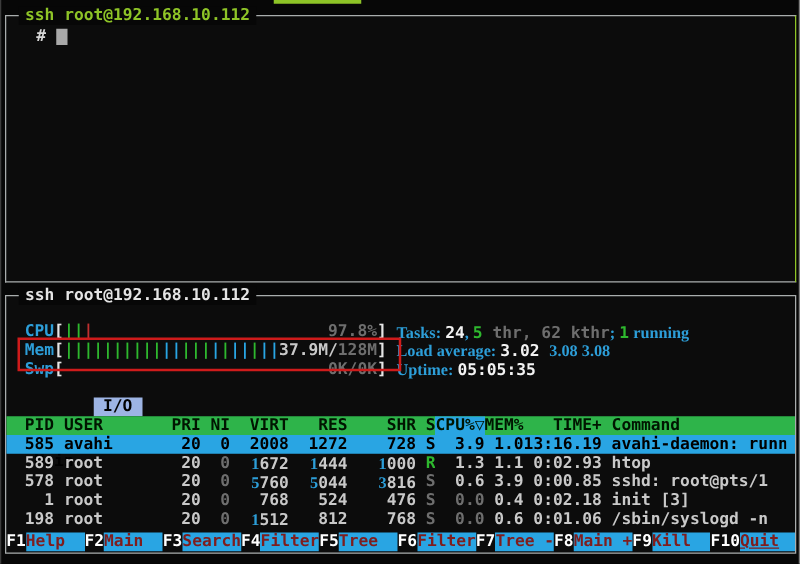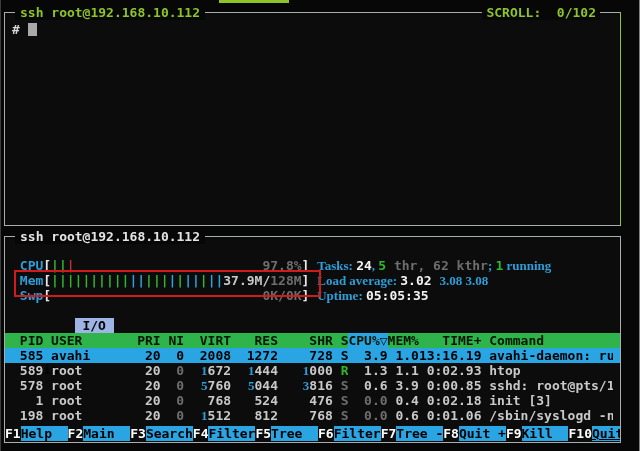--- a/index.html
+++ b/index.html
@@ -2,22 +2,22 @@
 <html style="--term_green: #8ec427; --border_gray: #a9adad; --cyan: #2d9ed8; --text: #c9c9c9; --bold: #f2f2f2; --dim: #6e6e6e; --green: #2eb82e; --selbg: #29a5e3; --hdrbg: #2eb44a; --tabio: #9db4e4; --red: #cf1b1b;"><head>
 <meta charset="utf-8">
 <style>
   html,body{margin:0;padding:0;background:#000;}
   body{width:640px;height:451px;overflow:hidden;position:relative;
        font-family:"DejaVu Sans Mono",monospace;font-size:13px;line-height:15px;font-weight:700;}
   .screen{position:absolute;inset:0;background:#070707;box-sizing:border-box;
           border-left:1px solid #3c3c3c;border-right:1px solid #7e7e7e;}
   .top-strip{position:absolute;left:218px;top:0;width:70px;height:3px;background:var(--term_green);}
 
-  .pane{position:absolute;left:3px;right:18px;background:#0c0c0c;
-        border:1px solid var(--border_gray);box-sizing:border-box;}
+  .pane{position:absolute;left:3px;right:2px;background:#0c0c0c;
+        border:1px solid var(--border_gray);box-sizing:border-box;padding-left:17px;}
   .pane-top{top:12px;height:214px;border-right-color:var(--term_green);}
   .pane-bottom{top:236px;height:207px;}
   .pane-title{position:absolute;top:-8px;left:10px;background:#070707;padding:0 5px;white-space:pre;}
   .pane-title.green{color:var(--term_green);}
   .pane-title.white{color:#e4e4e4;}
   .scroll{position:absolute;top:-8px;right:20px;background:#070707;padding:0 4px;
           color:var(--term_green);white-space:pre;}
 
   .prompt-line{margin-top:9px;padding-left:7px;color:#d6d6d6;display:flex;align-items:center;}
   .cursor{display:inline-block;width:9px;height:13px;background:#a9a9a9;margin-left:1ch;}
@@ -47,35 +47,34 @@
   .prow.selected{background:var(--selbg);}
   .prow.selected span{color:#000 !important;}
 
   .sw{color:var(--text);} .sB{color:var(--bold);} .sc{color:var(--cyan);font-family:Liberation Serif, serif;}
   .sg{color:var(--green);} .sd{color:var(--dim);}
 
   .fkeys{margin:auto -7px 1px -7px;display:flex;height:15px;}
   .fkey{display:flex;}
   .fkey:last-child{flex:1;align-items:flex-end;}
   .fkkey{color:#fff;white-space:pre;}
-  .fklabel{background:var(--selbg);color:#000000;width:6ch;white-space:pre;overflow:hidden;}
+  .fklabel{background:var(--selbg);color:#7f1d1d;width:6ch;white-space:pre;overflow:hidden;}
   .fkey:last-child .fklabel{flex:1;width:auto;text-decoration:underline;}
 
   .annotation{position:absolute;left:13px;top:270px;width:303px;height:23px;
               border:2px solid var(--red);z-index:9;}
 </style>
 </head>
 <body>
 
 <div class="screen">
   <div class="top-strip"></div>
 
   <div class="pane pane-top">
     <span class="pane-title green">ssh root@192.168.10.112</span>
-    <span class="scroll">SCROLL:  0/102</span>
     <div class="prompt-line">
       <span>#</span>
       <span class="cursor"></span>
     </div>
   </div>
 
   <div class="pane pane-bottom">
     <span class="pane-title white">ssh root@192.168.10.112</span>
     <div class="htop">
       <div class="line"></div>
@@ -124,21 +123,21 @@
           <div class="fkey">
             <span class="fkkey">F6</span>
             <span class="fklabel">Filter</span>
           </div>
           <div class="fkey">
             <span class="fkkey">F7</span>
             <span class="fklabel">Tree -</span>
           </div>
           <div class="fkey">
             <span class="fkkey">F8</span>
-            <span class="fklabel">Quit +</span>
+            <span class="fklabel">Main +</span>
           </div>
           <div class="fkey">
             <span class="fkkey">F9</span>
             <span class="fklabel">Kill</span>
           </div>
           <div class="fkey">
             <span class="fkkey">F10</span>
             <span class="fklabel">Quit</span>
           </div>
         </div>

